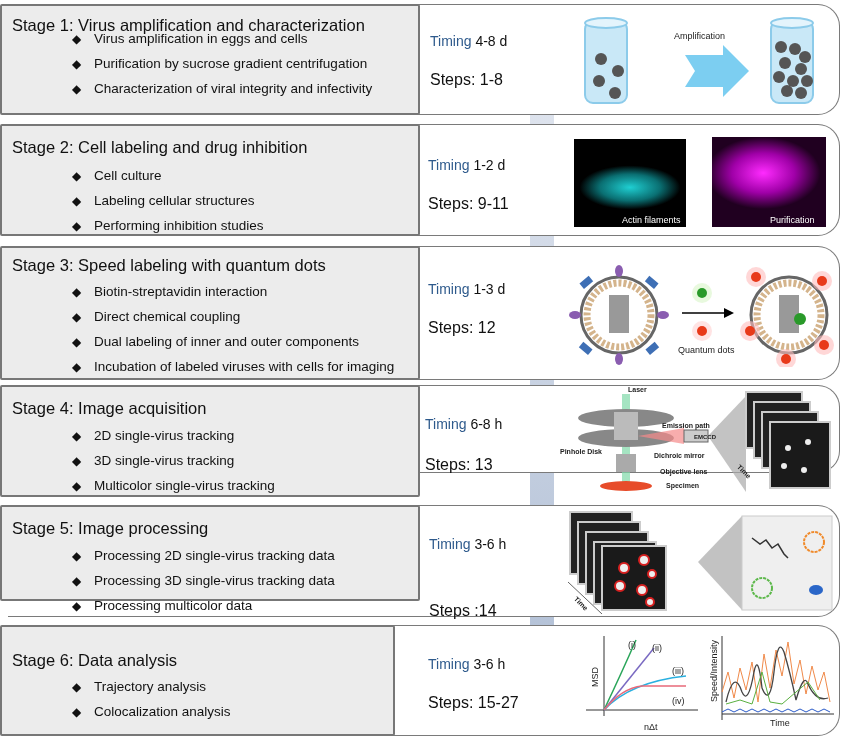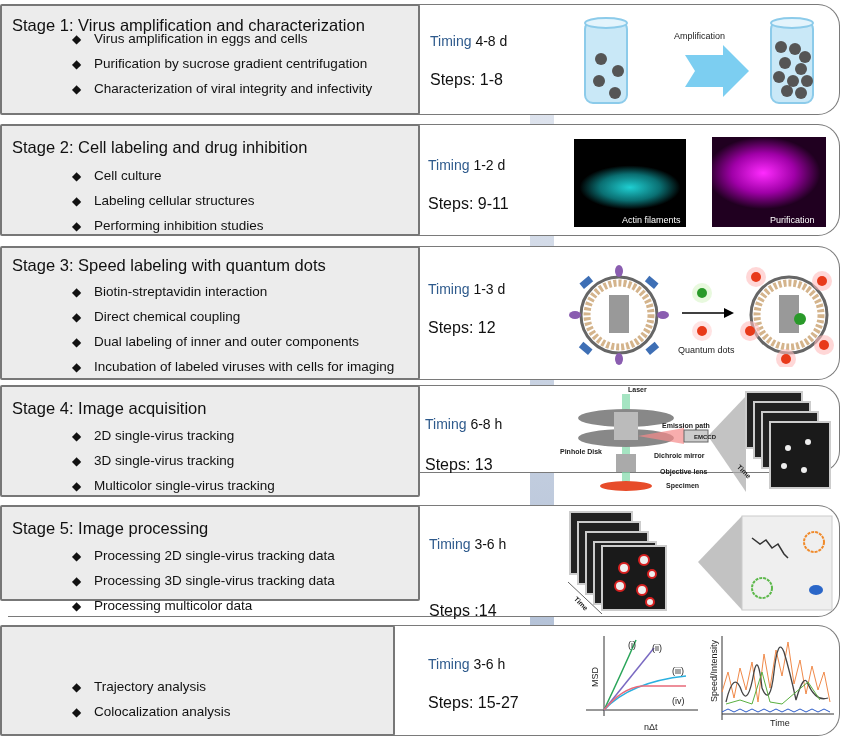--- a/index.html
+++ b/index.html
@@ -211,20 +211,21 @@
     <polyline points="186,28 194,34 200,30 206,38 212,34 218,44 222,48" fill="none" stroke="#333" stroke-width="1.5"></polyline>
     <circle cx="248" cy="32" r="10" fill="none" stroke="#f08a2a" stroke-width="2" stroke-dasharray="3 1"></circle>
     <circle cx="196" cy="78" r="10" fill="none" stroke="#5cb84a" stroke-width="2" stroke-dasharray="3 1"></circle>
     <ellipse cx="250" cy="80" rx="7" ry="5" fill="#2a66c8"></ellipse>
   </svg>
   <div class="cap" style="left:565px;top:94px;font-size:7px;font-weight:bold;transform:rotate(45deg);">Time</div>
 </div>
 
 <div class="row" style="top:625px;height:111px;">
   <div class="stage-box" style="height:111px;left:-8px;width:395px;">
+    <div class="stage-title" style="top:24px;">Stage 6: Data analysis</div>
     <ul class="bullets" style="top:47px;">
       <li><span class="dia">◆</span><span>Trajectory analysis</span></li>
       <li><span class="dia">◆</span><span>Colocalization analysis</span></li>
     </ul>
   </div>
   <div class="timing" style="left:420px;top:30px;"><span class="tw">Timing</span> <span>3-6 h</span></div>
   <div class="steps" style="left:420px;top:68px;">Steps: 15-27</div>
   <svg class="illus" style="left:574px;top:6px;" width="120" height="92" viewBox="0 0 120 92">
     <line x1="22" y1="84" x2="22" y2="4" stroke="#333"></line>
       <line x1="4" y1="78" x2="116" y2="78" stroke="#333"></line>

